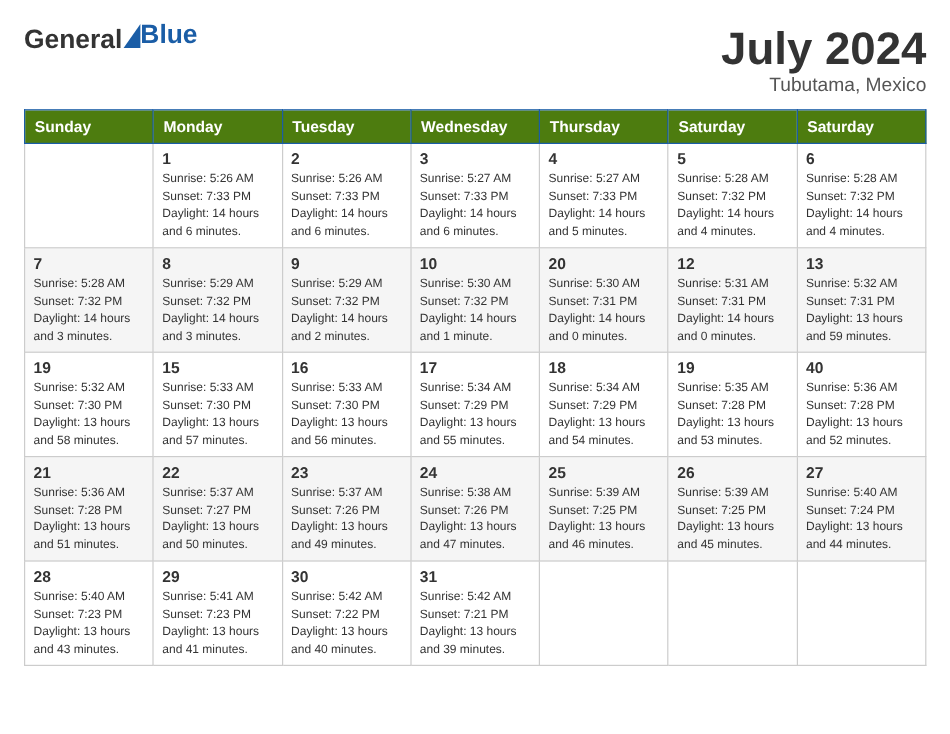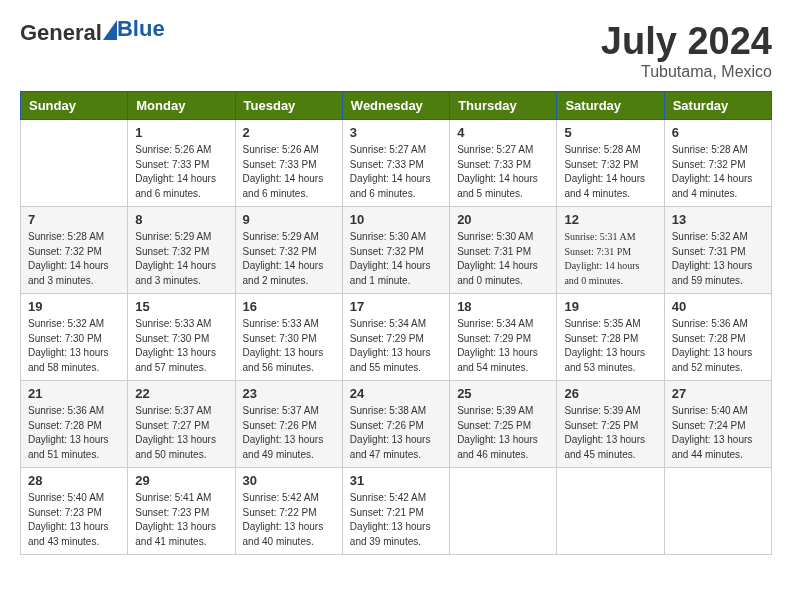--- a/index.html
+++ b/index.html
@@ -194,21 +194,21 @@
         </td>
         <td>
           <span class="day-num">20</span>
           <div class="day-info" style="white-space: pre-line;">Sunrise: 5:30 AM
 Sunset: 7:31 PM
 Daylight: 14 hours
 and 0 minutes.</div>
         </td>
         <td>
           <span class="day-num">12</span>
-          <div class="day-info" style="white-space: pre-line; font-family: Liberation Serif, serif;">Sunrise: 5:31 AM
+          <div class="day-info" style="white-space: pre-line;">Sunrise: 5:31 AM
 Sunset: 7:31 PM
 Daylight: 14 hours
 and 0 minutes.</div>
         </td>
         <td>
           <span class="day-num">13</span>
           <div class="day-info" style="white-space: pre-line;">Sunrise: 5:32 AM
 Sunset: 7:31 PM
 Daylight: 13 hours
 and 59 minutes.</div>

